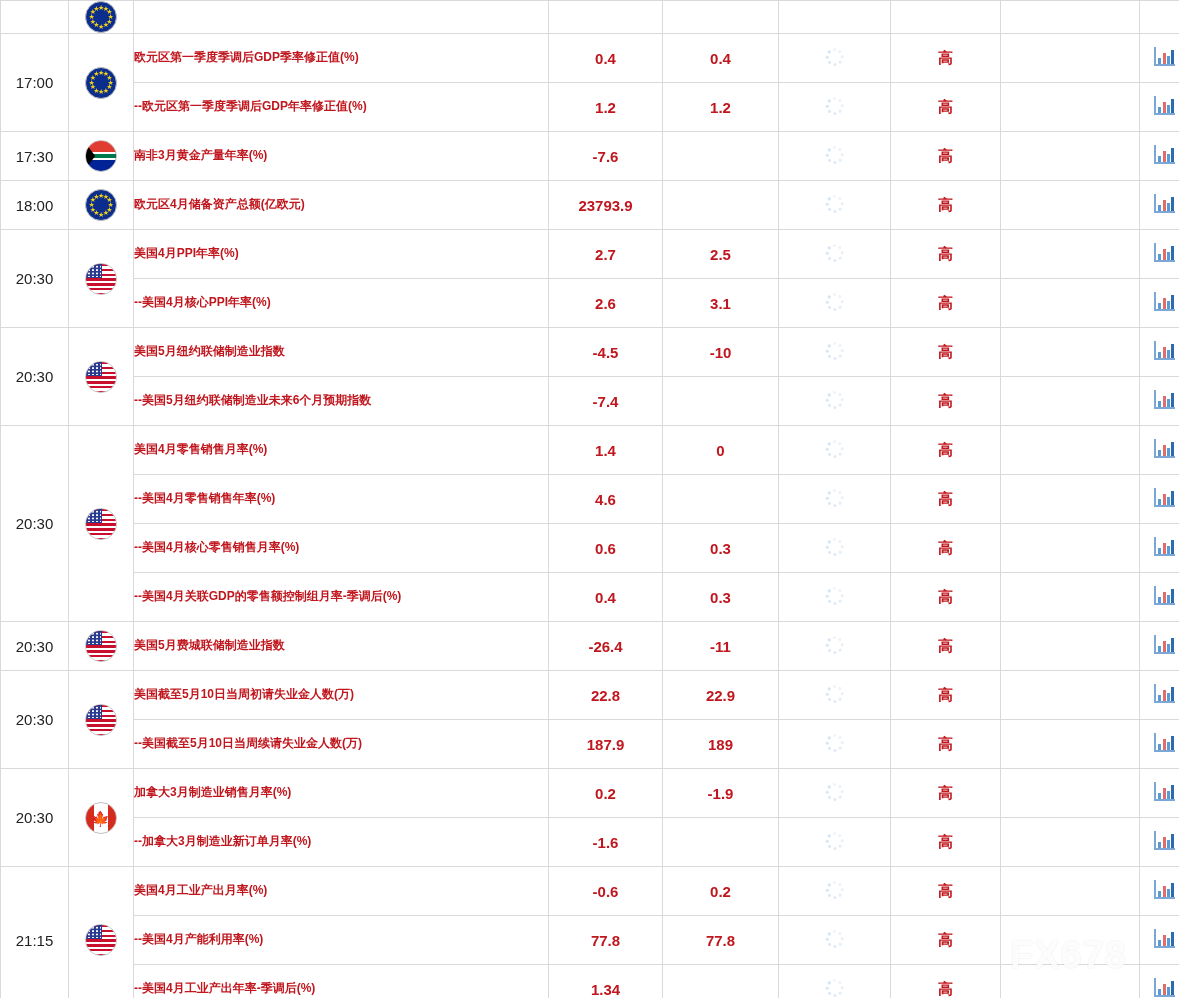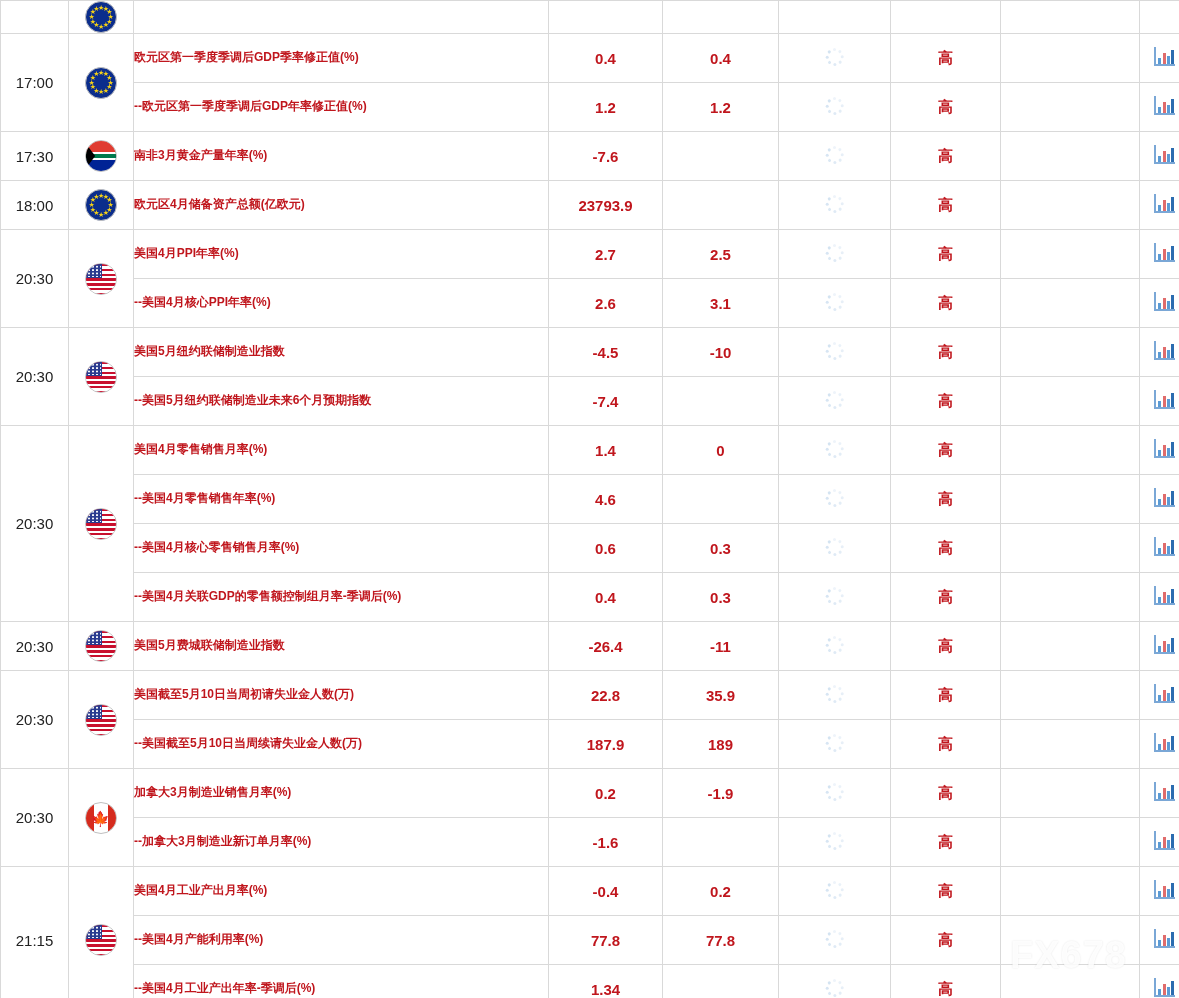--- a/index.html
+++ b/index.html
@@ -387,21 +387,21 @@
           <td class="cell-num"><span class="spinner"><i style="transform:rotate(0deg);opacity:0.35"></i><i style="transform:rotate(45deg);opacity:0.43"></i><i style="transform:rotate(90deg);opacity:0.51"></i><i style="transform:rotate(135deg);opacity:0.59"></i><i style="transform:rotate(180deg);opacity:0.67"></i><i style="transform:rotate(225deg);opacity:0.75"></i><i style="transform:rotate(270deg);opacity:0.83"></i><i style="transform:rotate(315deg);opacity:0.91"></i></span></td>
           <td class="cell-imp">高</td>
           <td class="cell-blank"></td>
           <td class="cell-chart"><span class="chart-icon"><span class="ax"></span><span class="ax2"></span><b class="b1"></b><b class="b2"></b><b class="b3"></b><b class="b4"></b></span></td>
         </tr>
         <tr style="height:49px">
           <td class="cell-time" rowspan="2">20:30</td>
           <td class="cell-flag" rowspan="2"><span class="flag flag-us"><span class="stripes"></span><span class="canton"></span></span></td>
           <td class="cell-event">美国截至5月10日当周初请失业金人数(万)</td>
           <td class="cell-num">22.8</td>
-          <td class="cell-num">35.9</td>
+          <td class="cell-num">22.9</td>
           <td class="cell-num"><span class="spinner"><i style="transform:rotate(0deg);opacity:0.35"></i><i style="transform:rotate(45deg);opacity:0.43"></i><i style="transform:rotate(90deg);opacity:0.51"></i><i style="transform:rotate(135deg);opacity:0.59"></i><i style="transform:rotate(180deg);opacity:0.67"></i><i style="transform:rotate(225deg);opacity:0.75"></i><i style="transform:rotate(270deg);opacity:0.83"></i><i style="transform:rotate(315deg);opacity:0.91"></i></span></td>
           <td class="cell-imp">高</td>
           <td class="cell-blank"></td>
           <td class="cell-chart"><span class="chart-icon"><span class="ax"></span><span class="ax2"></span><b class="b1"></b><b class="b2"></b><b class="b3"></b><b class="b4"></b></span></td>
         </tr>
         <tr style="height:49px">
           <td class="cell-event">--美国截至5月10日当周续请失业金人数(万)</td>
           <td class="cell-num">187.9</td>
           <td class="cell-num">189</td>
           <td class="cell-num"><span class="spinner"><i style="transform:rotate(0deg);opacity:0.35"></i><i style="transform:rotate(45deg);opacity:0.43"></i><i style="transform:rotate(90deg);opacity:0.51"></i><i style="transform:rotate(135deg);opacity:0.59"></i><i style="transform:rotate(180deg);opacity:0.67"></i><i style="transform:rotate(225deg);opacity:0.75"></i><i style="transform:rotate(270deg);opacity:0.83"></i><i style="transform:rotate(315deg);opacity:0.91"></i></span></td>
@@ -426,21 +426,21 @@
           <td class="cell-num"></td>
           <td class="cell-num"><span class="spinner"><i style="transform:rotate(0deg);opacity:0.35"></i><i style="transform:rotate(45deg);opacity:0.43"></i><i style="transform:rotate(90deg);opacity:0.51"></i><i style="transform:rotate(135deg);opacity:0.59"></i><i style="transform:rotate(180deg);opacity:0.67"></i><i style="transform:rotate(225deg);opacity:0.75"></i><i style="transform:rotate(270deg);opacity:0.83"></i><i style="transform:rotate(315deg);opacity:0.91"></i></span></td>
           <td class="cell-imp">高</td>
           <td class="cell-blank"></td>
           <td class="cell-chart"><span class="chart-icon"><span class="ax"></span><span class="ax2"></span><b class="b1"></b><b class="b2"></b><b class="b3"></b><b class="b4"></b></span></td>
         </tr>
         <tr style="height:49px">
           <td class="cell-time" rowspan="3">21:15</td>
           <td class="cell-flag" rowspan="3"><span class="flag flag-us"><span class="stripes"></span><span class="canton"></span></span></td>
           <td class="cell-event">美国4月工业产出月率(%)</td>
-          <td class="cell-num">-0.4</td>
+          <td class="cell-num">-0.6</td>
           <td class="cell-num">0.2</td>
           <td class="cell-num"><span class="spinner"><i style="transform:rotate(0deg);opacity:0.35"></i><i style="transform:rotate(45deg);opacity:0.43"></i><i style="transform:rotate(90deg);opacity:0.51"></i><i style="transform:rotate(135deg);opacity:0.59"></i><i style="transform:rotate(180deg);opacity:0.67"></i><i style="transform:rotate(225deg);opacity:0.75"></i><i style="transform:rotate(270deg);opacity:0.83"></i><i style="transform:rotate(315deg);opacity:0.91"></i></span></td>
           <td class="cell-imp">高</td>
           <td class="cell-blank"></td>
           <td class="cell-chart"><span class="chart-icon"><span class="ax"></span><span class="ax2"></span><b class="b1"></b><b class="b2"></b><b class="b3"></b><b class="b4"></b></span></td>
         </tr>
         <tr style="height:49px">
           <td class="cell-event">--美国4月产能利用率(%)</td>
           <td class="cell-num">77.8</td>
           <td class="cell-num">77.8</td>

